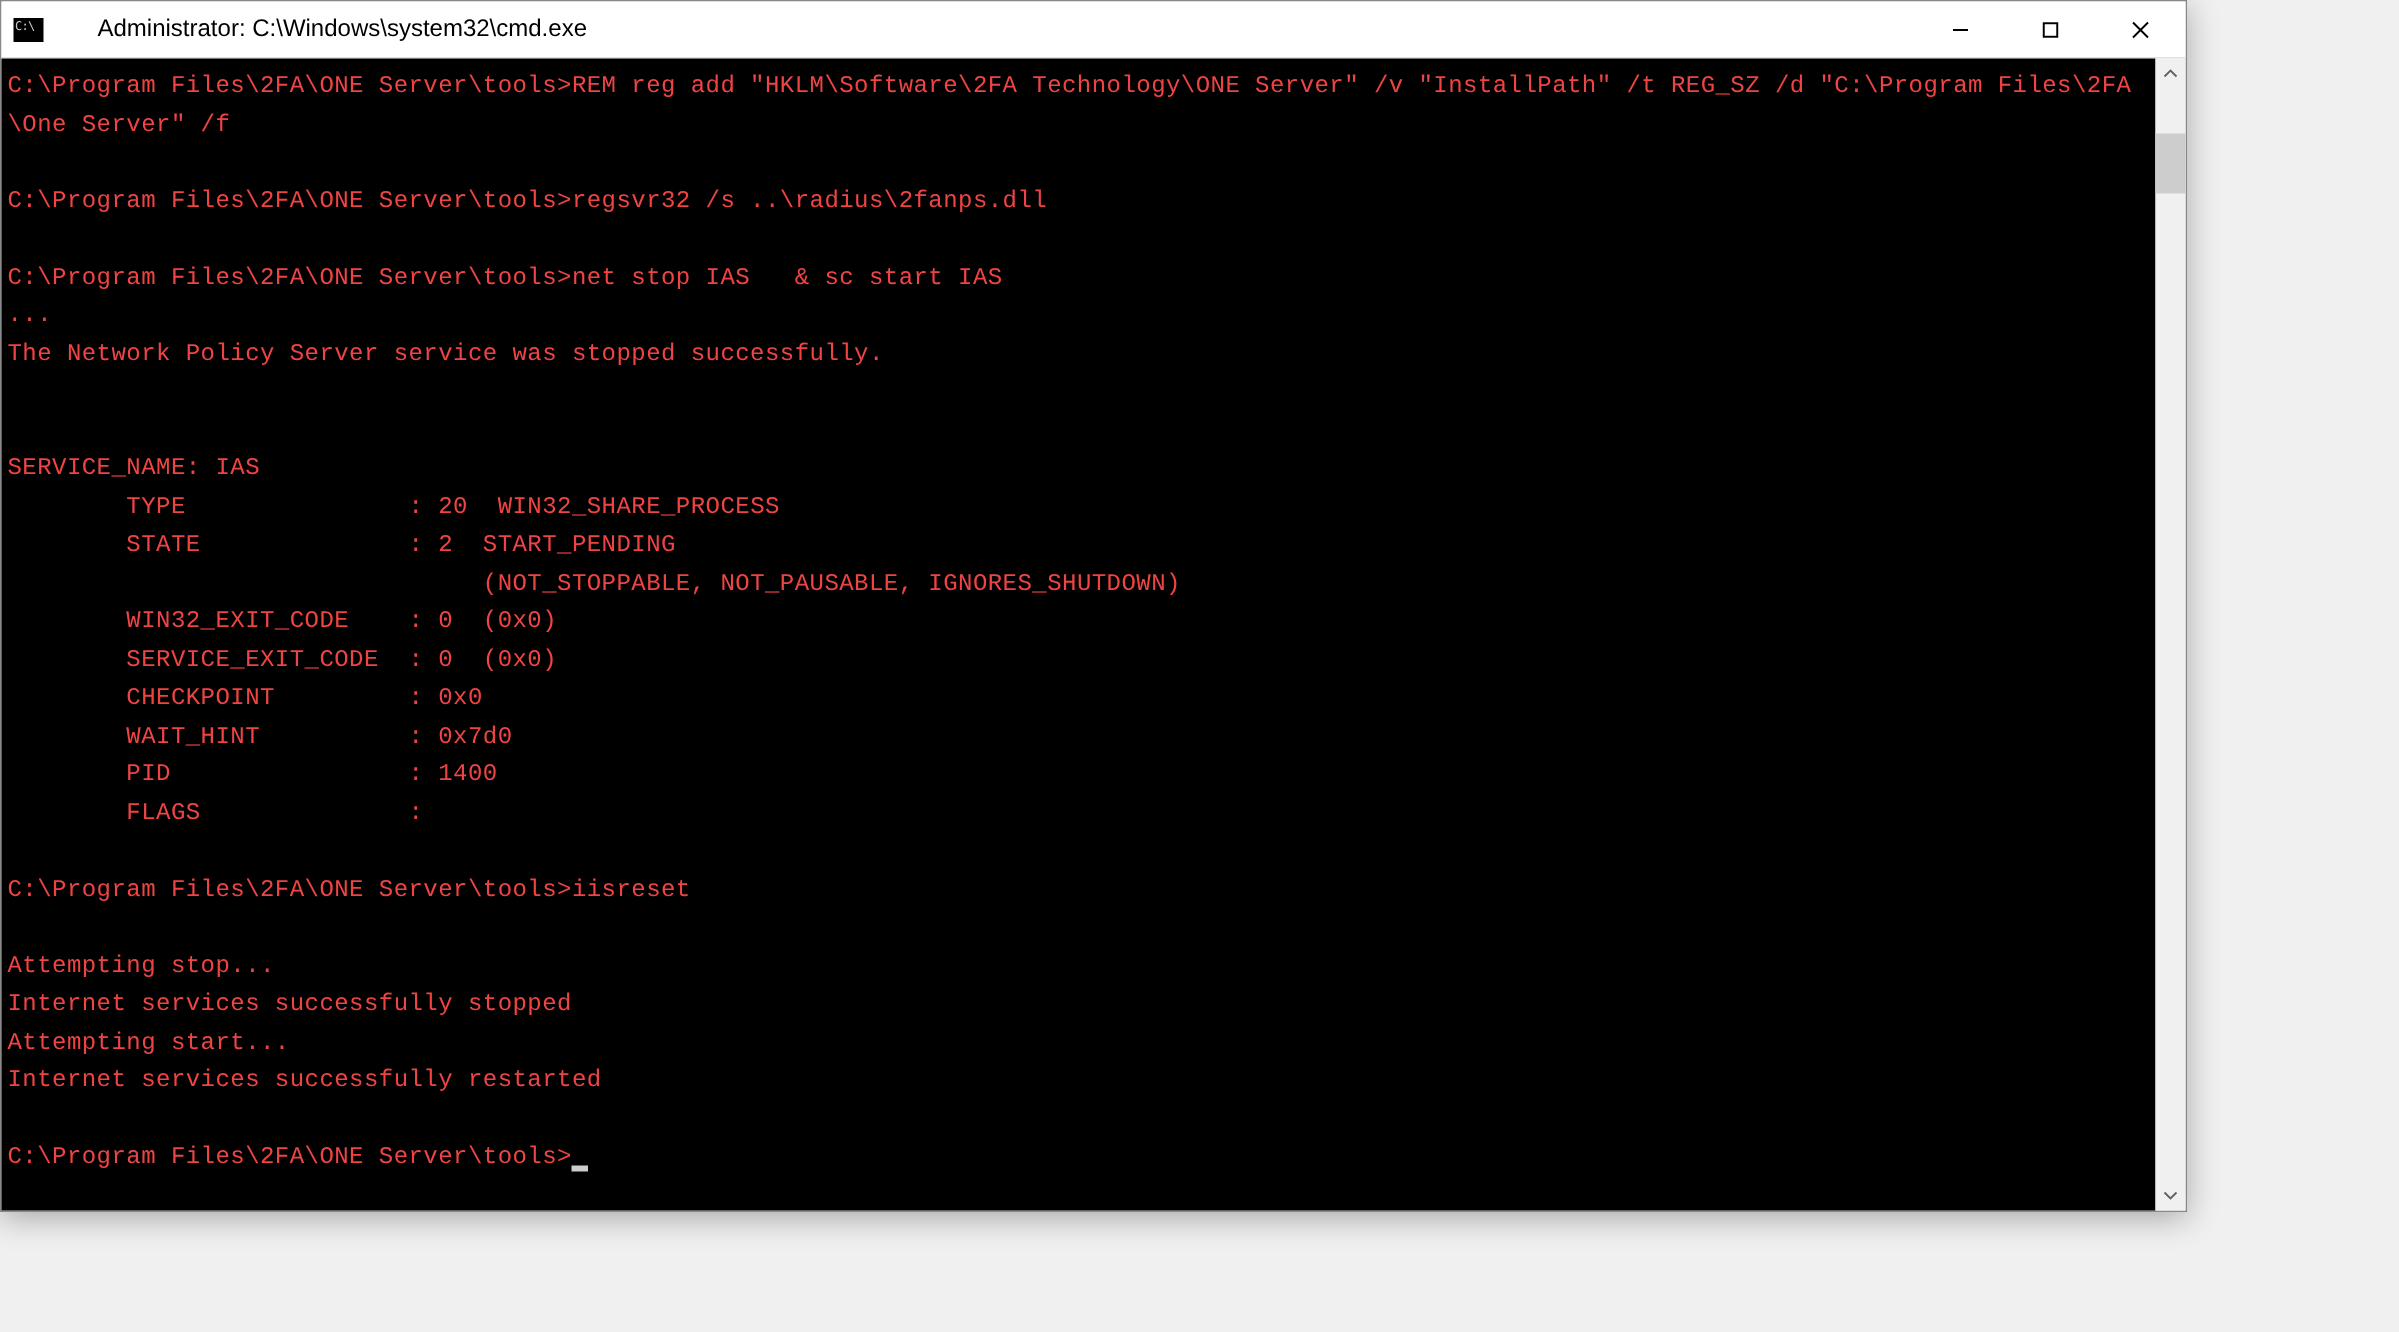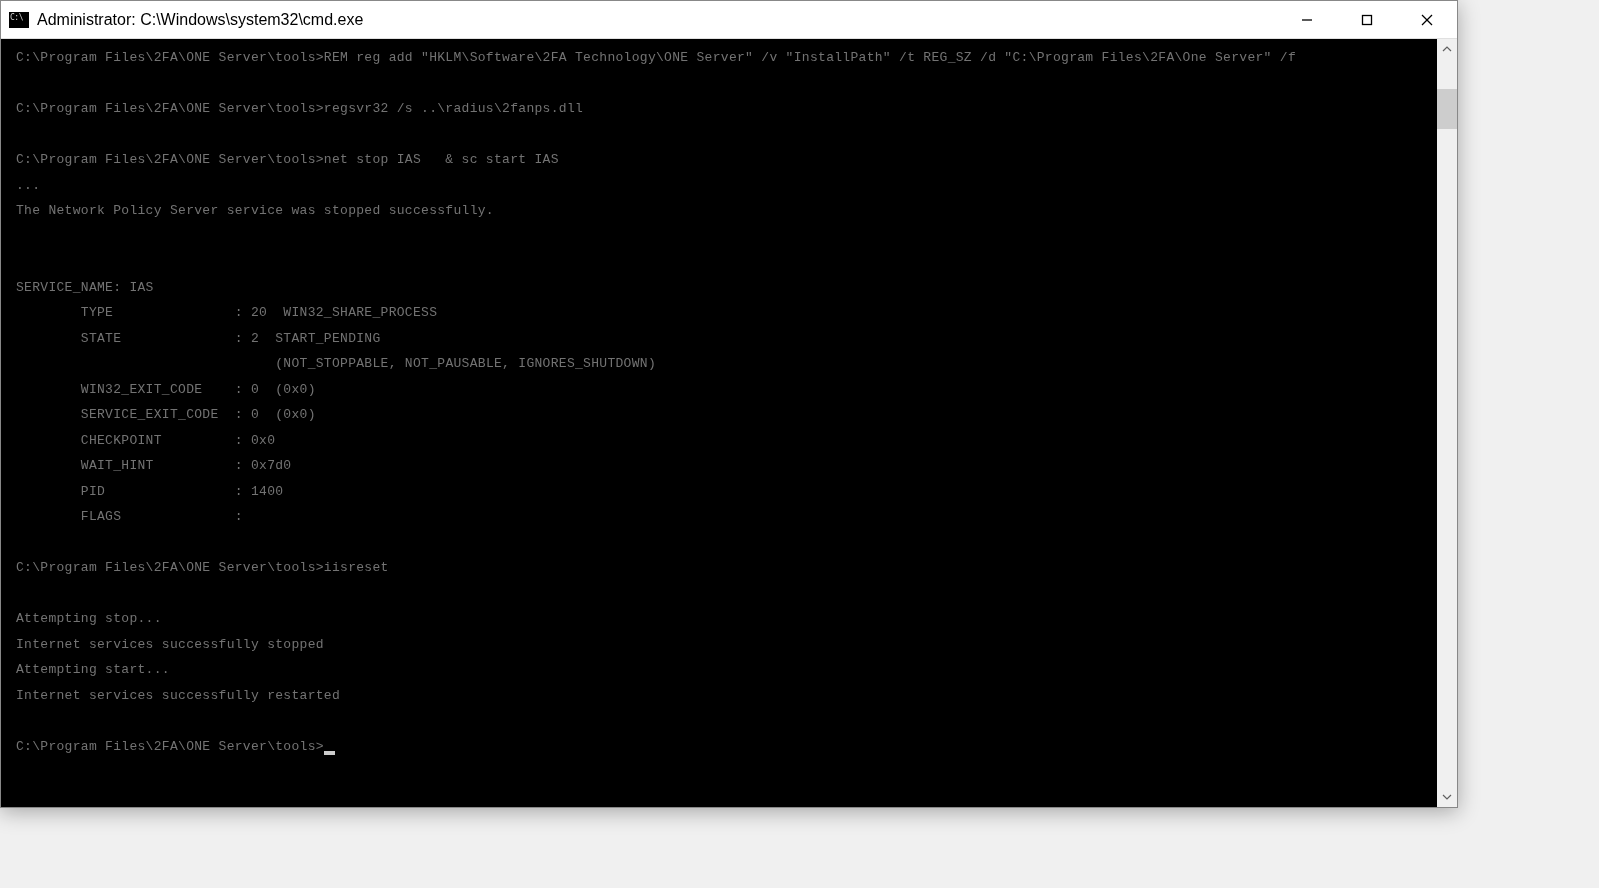--- a/index.html
+++ b/index.html
@@ -20,20 +20,21 @@
       background: #ffffff;
       border: 1px solid #888;
       box-shadow: 0 4px 20px rgba(0,0,0,0.3);
     }
     .titlebar {
       height: 38px;
       background: #ffffff;
       display: flex;
       align-items: center;
       border-bottom: 1px solid #e0e0e0;
+      gap: 28px;
     }
     .titlebar-icon {
       width: 20px;
       height: 16px;
       margin-left: 8px;
       margin-right: 8px;
       background: #000;
       position: relative;
       display: inline-block;
       font-size: 8px;
@@ -72,25 +73,25 @@
       width: 12px;
       height: 12px;
     }
     .console-container {
       position: relative;
       height: calc(100% - 38px);
       display: flex;
     }
     .console {
       background: #000000;
-      color: #737373;
+      color: #ef4444;
       font-family: Consolas, "Courier New", monospace;
-      font-size: 13px;
+      font-size: 16px;
       line-height: 25.5px;
-      padding: 6px 0 0 15px;
+      padding: 6px 0 0 4px;
       white-space: pre-wrap;
       word-break: break-all;
       flex: 1;
       overflow: hidden;
       letter-spacing: 0.3px;
     }
     .scrollbar-vertical {
       width: 20px;
       background: #f0f0f0;
       position: relative;

